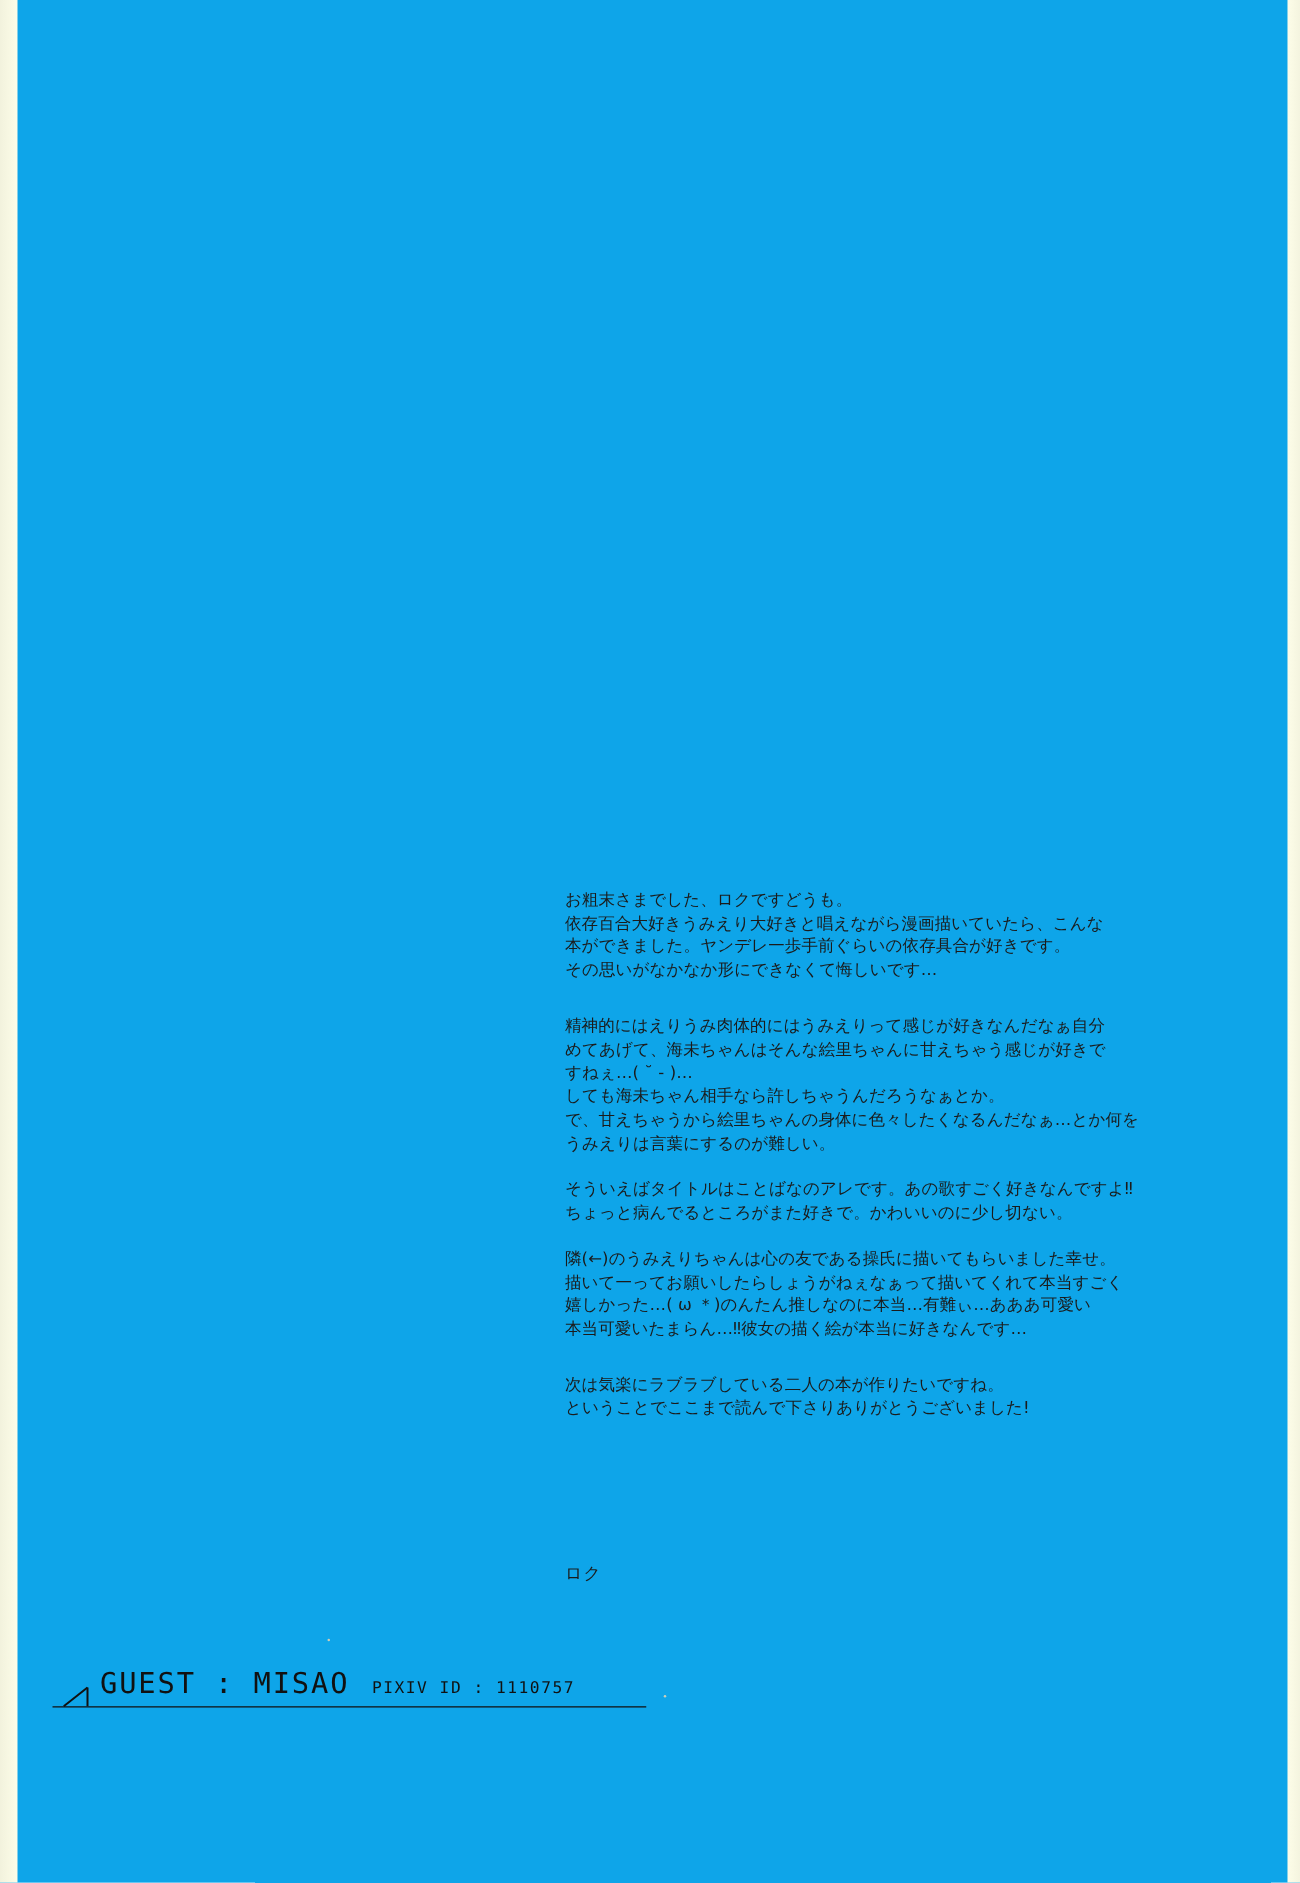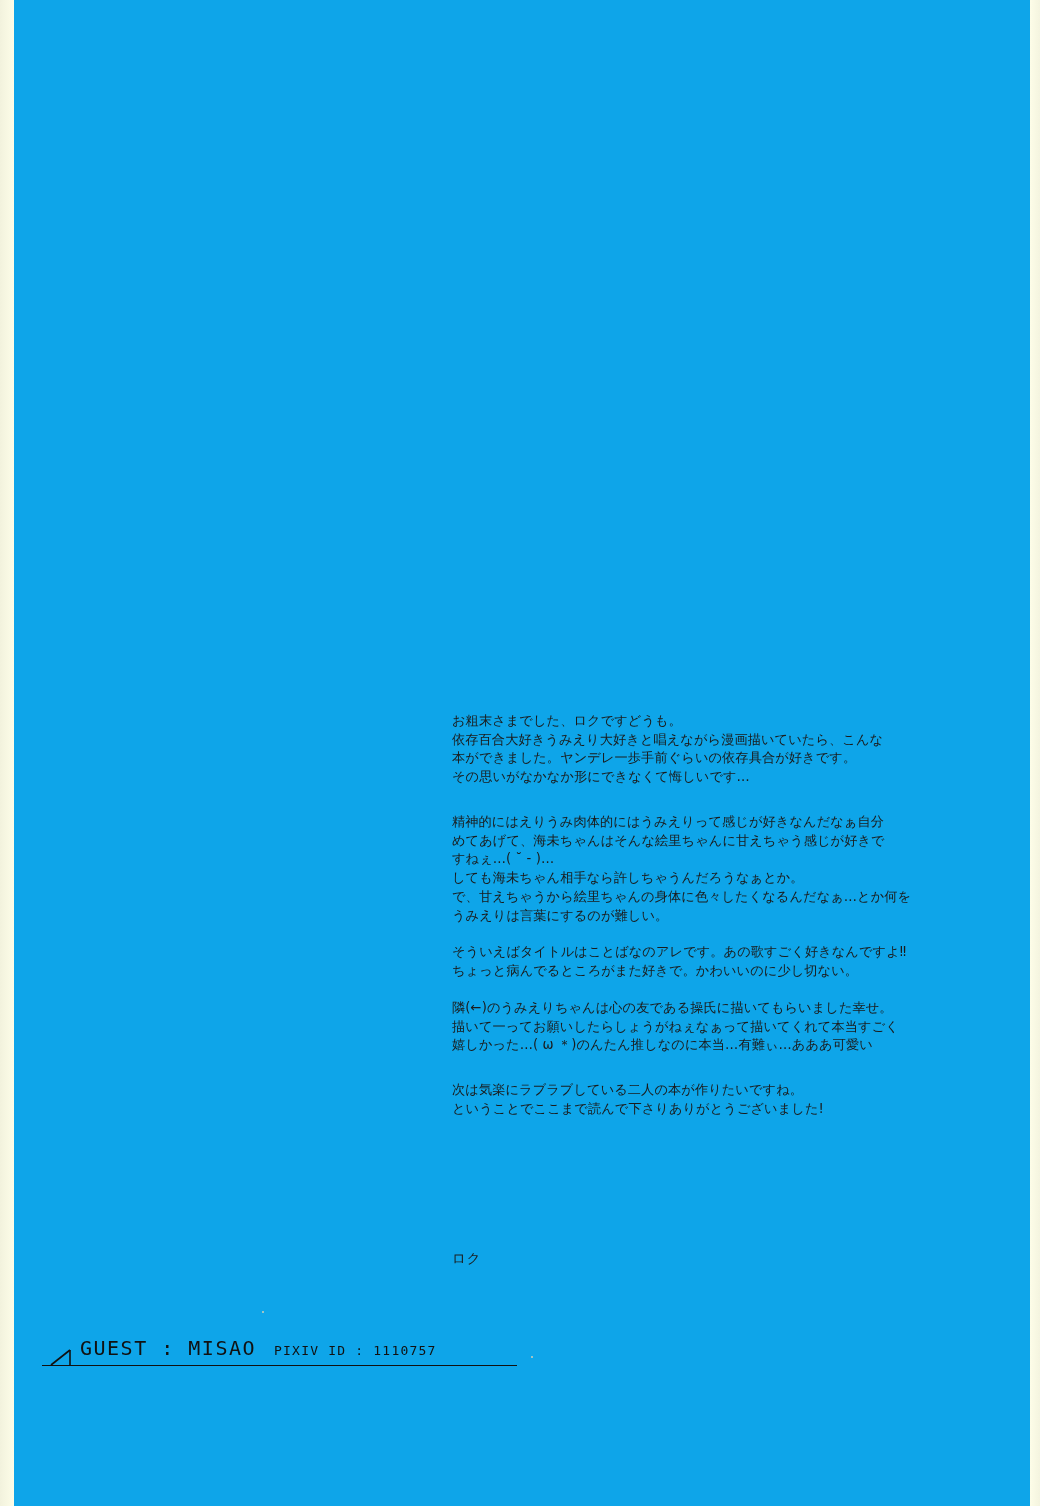--- a/index.html
+++ b/index.html
@@ -95,21 +95,21 @@
   .credit-tick svg { display: block; }
   .credit-text {
     position: absolute;
     left: 38px;
     bottom: 6px;
     white-space: nowrap;
     font-family: "DejaVu Sans Mono", monospace;
     color: #111;
   }
   .credit-guest {
-    font-size: 20px;
+    font-size: 23px;
     letter-spacing: 1.5px;
   }
   .credit-pixiv {
     font-size: 13px;
     letter-spacing: 1.2px;
     margin-left: 18px;
   }
   .speck {
     position: absolute;
     width: 2px;
@@ -146,20 +146,21 @@
 
     <div class="blk tight">
       <p>そういえばタイトルはことばなのアレです。あの歌すごく好きなんですよ‼</p>
       <p>ちょっと病んでるところがまた好きで。かわいいのに少し切ない。</p>
     </div>
 
     <div class="blk">
       <p>隣(←)のうみえりちゃんは心の友である操氏に描いてもらいました幸せ。</p>
       <p>描いて一ってお願いしたらしょうがねぇなぁって描いてくれて本当すごく</p>
       <p>嬉しかった…( ω ＊)のんたん推しなのに本当…有難ぃ…あああ可愛い</p>
+      <p>本当可愛いたまらん…‼彼女の描く絵が本当に好きなんです…</p>
     </div>
 
     <div class="blk">
       <p>次は気楽にラブラブしている二人の本が作りたいですね。</p>
       <p>ということでここまで読んで下さりありがとうございました!</p>
     </div>
 
   </div>
 
   <div class="signature">ロク</div>

